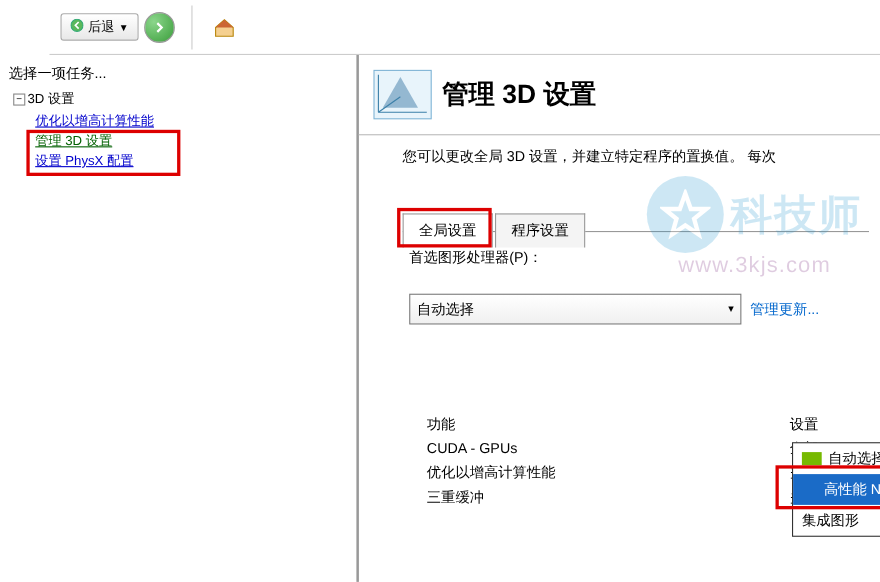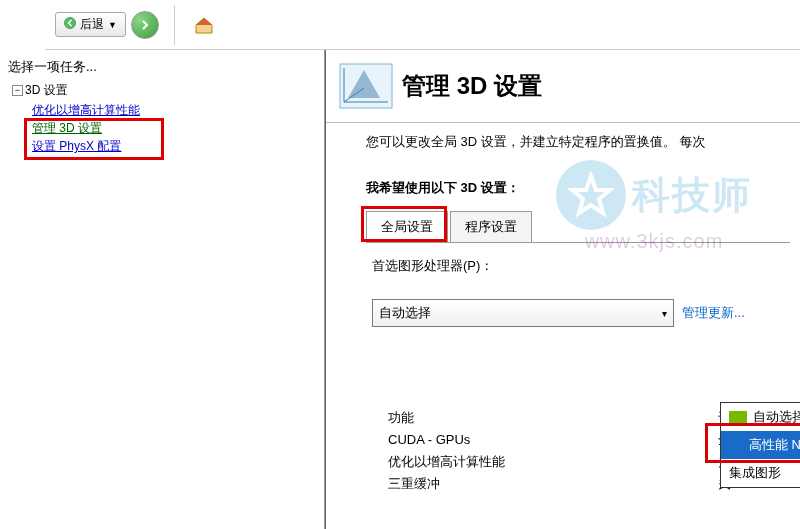--- a/index.html
+++ b/index.html
@@ -26,21 +26,21 @@
 .content { flex: 1; padding: 0; border-left: 1px solid #666; position: relative; }
 .header-area { display: flex; align-items: center; padding: 6px 0 6px 4px; border-bottom: 1px solid #bbb; }
 .header-icon { width: 72px; height: 60px; display: flex; align-items: center; justify-content: center; }
 .header-title { font-size: 24px; font-weight: bold; white-space: nowrap; }
 
 .content-body { padding: 10px 10px 10px 40px; }
 .description { font-size: 13px; margin-bottom: 28px; white-space: nowrap; }
 .sub-label { font-size: 13px; font-weight: bold; margin-bottom: 14px; }
 
 .tabs { display: flex; align-items: flex-end; border-bottom: 1px solid #999; margin-bottom: 14px; }
-.tab { padding: 6px 14px; border: 1px solid #999; border-bottom: none; margin-right: 2px; font-size: 13px; background: #f4f4f4; position: relative; top: 0; }
+.tab { padding: 6px 14px; border: 1px solid #999; border-bottom: none; margin-right: 2px; font-size: 13px; background: #f4f4f4; position: relative; top: 15px; }
 .tab.active { background: #fff; }
 .red-box-tab { position: absolute; border: 3px solid #d00; left: -6px; top: -6px; width: 86px; height: 36px; pointer-events: none; }
 
 .form-area { padding-left: 6px; }
 .form-label { font-size: 13px; margin-bottom: 24px; }
 .select-row { display: flex; align-items: center; gap: 8px; }
 .select-box { width: 302px; border: 1px solid #7a7a7a; padding: 4px 6px; font-size: 13px; display: flex; justify-content: space-between; align-items: center; background: linear-gradient(#fff,#f0f0f0); }
 .manage-link { color: #0066cc; font-size: 13px; text-decoration: none; white-space: nowrap; }
 
 .dropdown { position: absolute; left: 394px; top: 352px; width: 314px; border: 1px solid #333; background: #fff; z-index: 10; }
@@ -48,21 +48,21 @@
 .dd-item.selected { background: #1a6bc7; color: #fff; padding-left: 28px; }
 .dd-item .nvidia-badge { width: 18px; height: 12px; background: #76b900; }
 .red-box-dd { position: absolute; border: 3px solid #d00; left: -16px; top: 20px; width: 358px; height: 40px; pointer-events: none; }
 
 .settings-table { margin-top: 82px; margin-left: 16px; }
 .settings-table .row { display: flex; font-size: 13px; line-height: 22px; }
 .settings-table .col1 { width: 330px; }
 .settings-table .col2 { width: 60px; }
 .settings-hdr { font-size: 13px; margin-bottom: 2px; display: flex; }
 
-.watermark { position: absolute; right: 48px; top: 160px; opacity: 0.22; pointer-events: none; z-index: 50; display: flex; flex-direction: column; align-items: center; }
+.watermark { position: absolute; right: 16px; top: 160px; opacity: 0.22; pointer-events: none; z-index: 50; display: flex; flex-direction: column; align-items: center; }
 .wm-top { display: flex; align-items: center; gap: 6px; }
 .wm-star { width: 70px; height: 70px; border-radius: 50%; background: #2196cf; display: flex; align-items: center; justify-content: center; }
 .wm-text { font-size: 38px; font-weight: bold; color: #2196cf; letter-spacing: 2px; }
 .wm-url { font-size: 20px; color: #701a75; letter-spacing: 1px; }
 </style>
 </head>
 <body>
 
 <div class="toolbar">
   <div class="back-btn">
@@ -115,21 +115,20 @@
           <line x1="10" y1="44" x2="54" y2="44" stroke="#3a7fa8"></line>
           <line x1="10" y1="44" x2="10" y2="10" stroke="#3a7fa8"></line>
           <line x1="10" y1="44" x2="30" y2="30" stroke="#3a7fa8"></line>
         </svg>
       </div>
       <div class="header-title">管理 3D 设置</div>
     </div>
 
     <div class="content-body">
       <div class="description">您可以更改全局 3D 设置，并建立特定程序的置换值。 每次</div>
-      <div class="sub-label">我希望使用以下 3D 设置：</div>
 
       <div class="tabs">
         <div class="tab active" style="position:relative">
           <span>全局设置</span>
           <div class="red-box-tab"></div>
         </div>
         <div class="tab">
           <span>程序设置</span>
         </div>
       </div>

